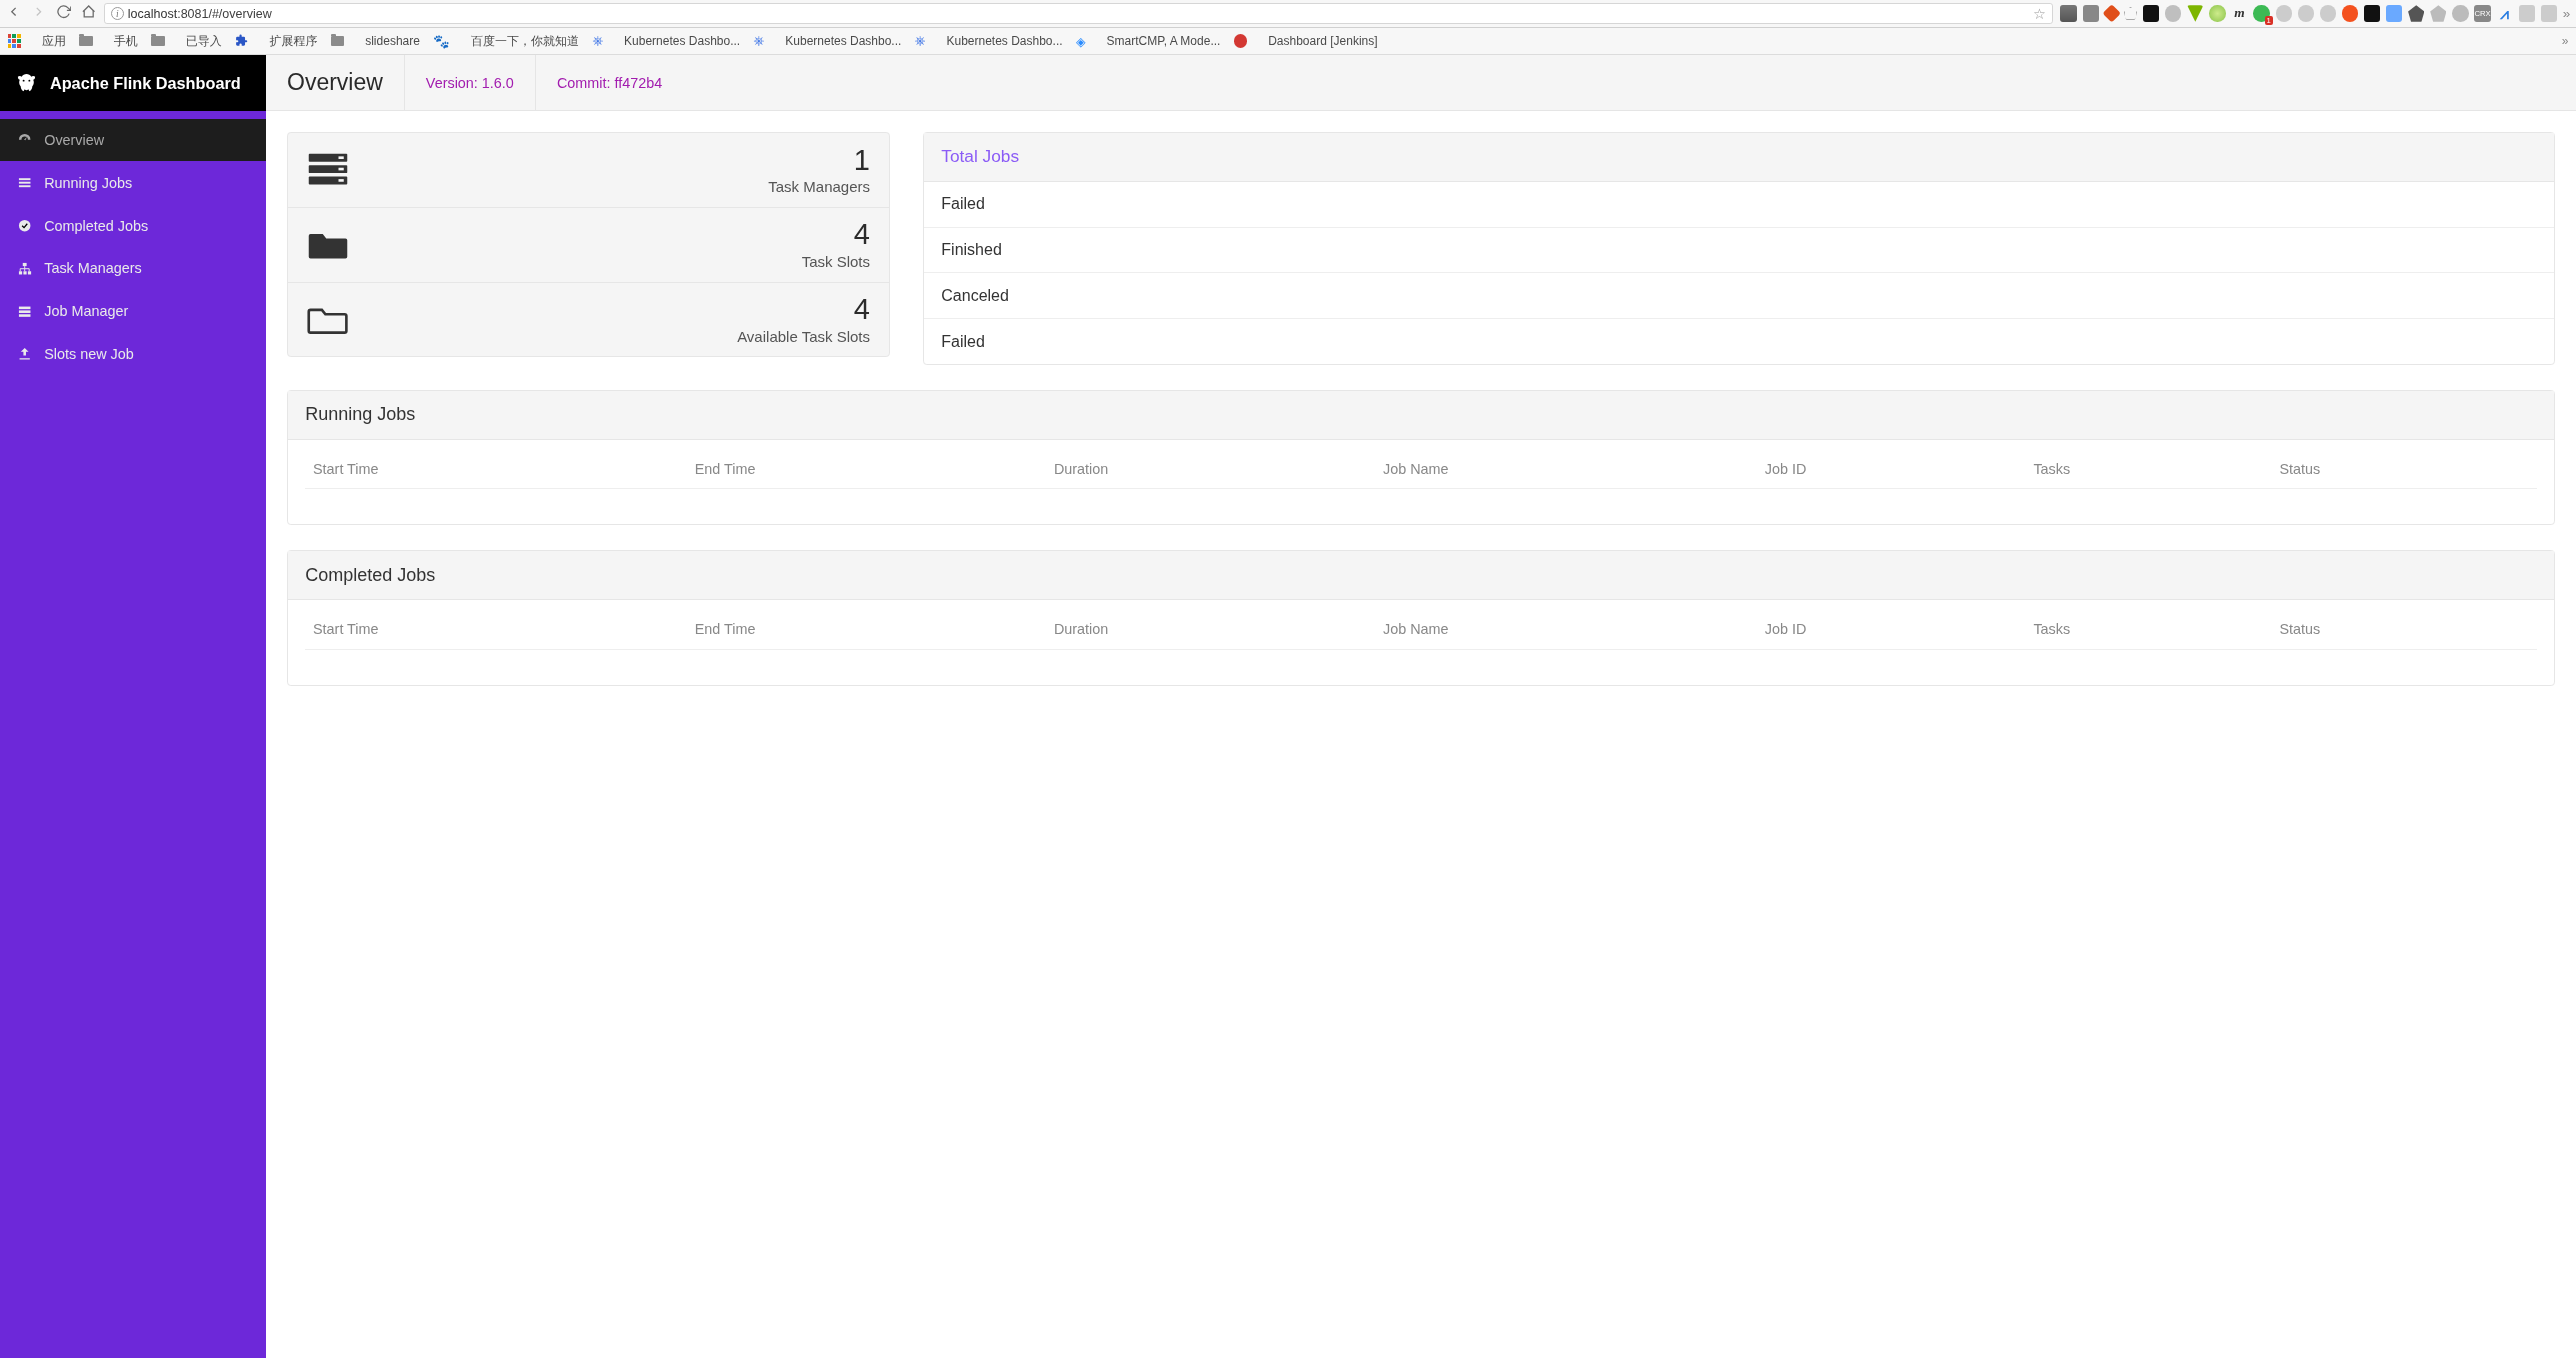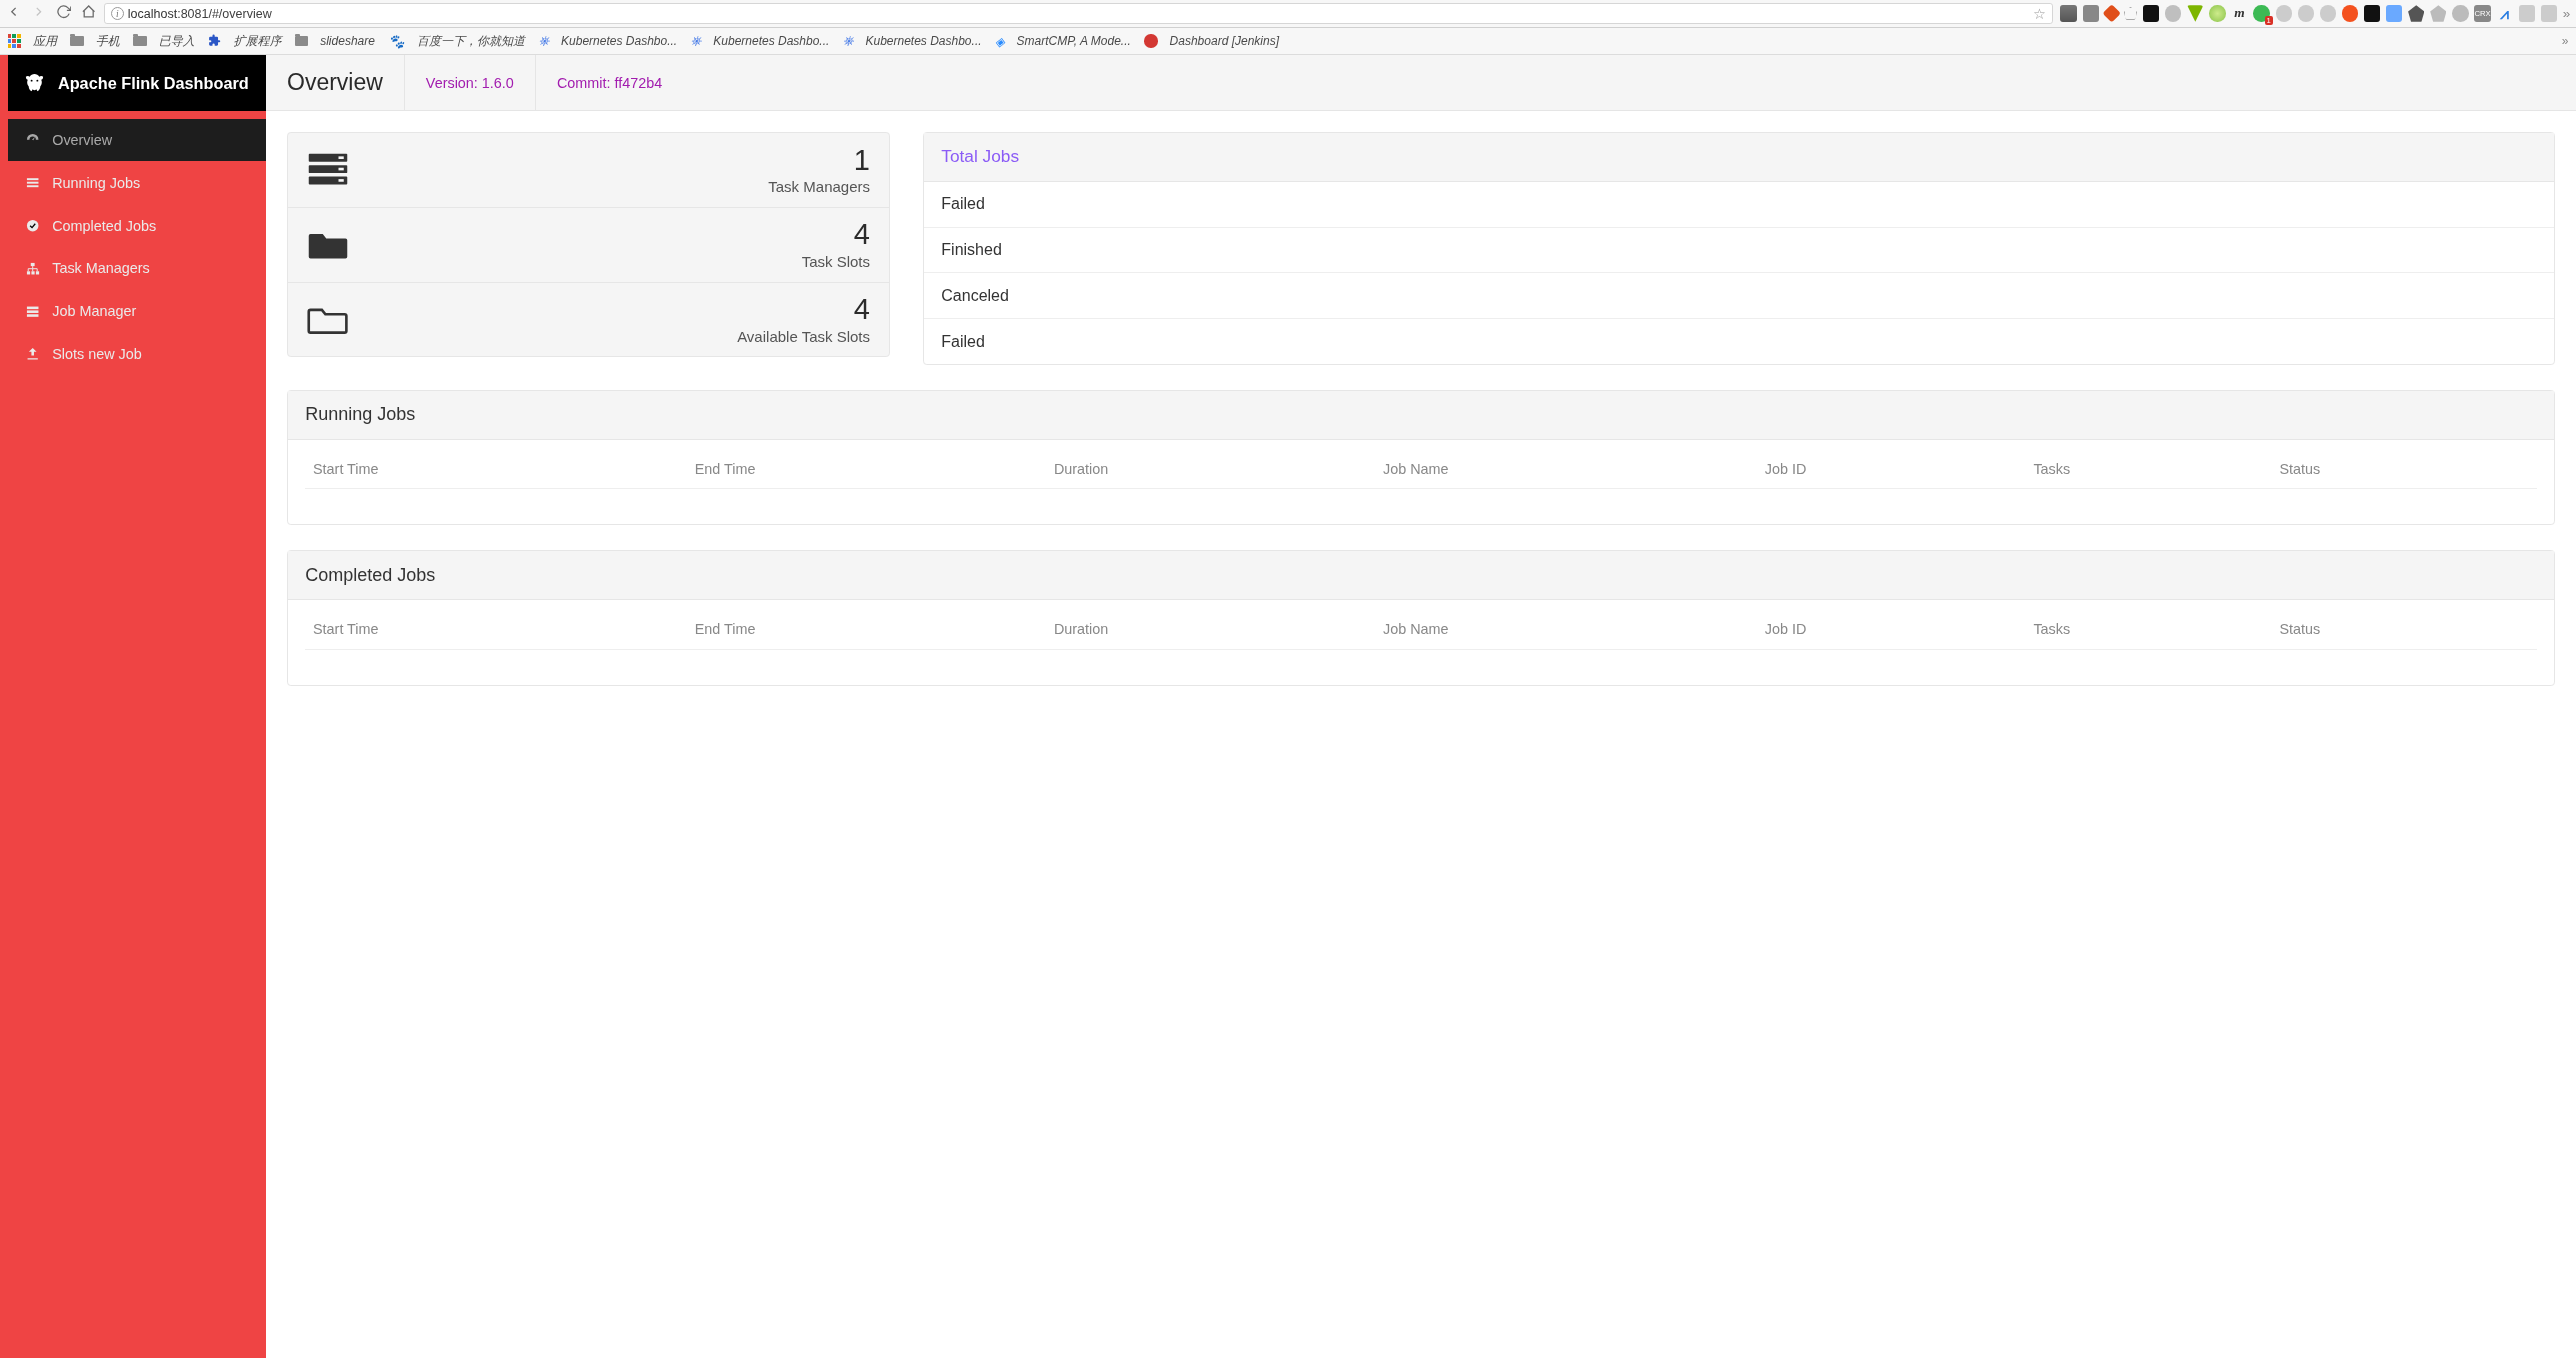--- a/index.html
+++ b/index.html
@@ -11,34 +11,34 @@
 .chrome-nav svg { width: 15.4px; height: 15.4px; }
 .chrome-nav .disabled { color: #c4c4c4; }
 .addr-bar { flex: 1; display: flex; align-items: center; height: 21px; background: #fff; border: 1px solid #d6d6d6; border-radius: 2.9px; padding: 0 5.8px; gap: 3.8px; color: #333; font-size: 12.5px; }
 .addr-bar .info-i { width:13.4px; height:13.4px; border:1px solid #999; border-radius:50%; display:inline-flex; align-items:center; justify-content:center; font-size:9.6px; color:#777; font-family:serif; font-style:italic; }
 .addr-bar .host-gray { color:#404040; }
 .addr-bar .star { margin-left:auto; color:#999; font-size:14.4px; }
 .chrome-ext { display:flex; gap:5.8px; align-items:center; }
 .ext-ic { width:16.3px; height:16.3px; border-radius:2.9px; display:inline-block; }
 
 .chrome-bookmarks { height:27px; display:flex; align-items:center; padding:0 7.7px; gap:13.4px; background:#f7f7f7; border-bottom:1px solid #dcdcdc; font-size:12px; color:#4a4a4a; white-space:nowrap; overflow:hidden; }
-.bm-item { display:inline-flex; align-items:center; gap:12px; cursor:default;font-style:italic; }
+.bm-item { display:inline-flex; align-items:center; gap:21px; cursor:default; }
 .bm-apps { width:13.4px; height:13.4px; display:grid; grid-template-columns:repeat(3,1fr); grid-template-rows:repeat(3,1fr); gap:1px; }
 .bm-apps span { width:100%; height:100%; }
 .folder-ic { width:13.4px; height:10.6px; background:#8b8b8b; border-radius:1px; position:relative; }
 .folder-ic::before { content:""; position:absolute; top:-1.9px; left:0; width:4.8px; height:1.9px; background:#8b8b8b; border-radius:1px 1px 0 0; }
 .puzzle-ic { width:13.4px; height:13.4px; display:inline-block; color:#2a56c6; }
 .paw { color:#3385ff; font-size:13.4px; }
 .k8s-ic { color:#326ce5; font-size:13.4px; }
 .diamond-ic { color:#2a8cff; font-size:12.5px; }
 .jenkins-ic { width:13.4px; height:13.4px; border-radius:50%; background:#d33833; display:inline-block; }
 
 
 .app { display:flex; height:calc(100vh - 55px); }
-.sidebar { width:266px; background:#ef4444; color:#fff; flex-shrink:0;padding-left:8px; }
+.sidebar { width:266px; background:#6d28d9; color:#fff; flex-shrink:0; }
 .brand { height:56px; display:flex; align-items:center; padding:0 15.4px; gap:11.5px; background:#000; }
 .brand-logo { width:23px; height:23px; }
 .brand-title { font-size:16.3px; font-weight:700; color:#fff; }
 .side-nav { padding-top:7.7px; }
 .side-item { display:flex; align-items:center; gap:11.5px; padding:13.4px 17.3px; color:#eaeaea; font-size:14.4px; }
 .side-item.active { background:#1d1d1d; color:#a9a9a9; }
 .side-item svg, .side-item .sic { width:15.4px; height:15.4px; flex-shrink:0; }
 
 .main { flex:1; background:#fff; display:flex; flex-direction:column; overflow:auto; }
 .topbar { height:56px; background:#f5f5f5; border-bottom:1px solid #e5e5e5; display:flex; align-items:center; }

